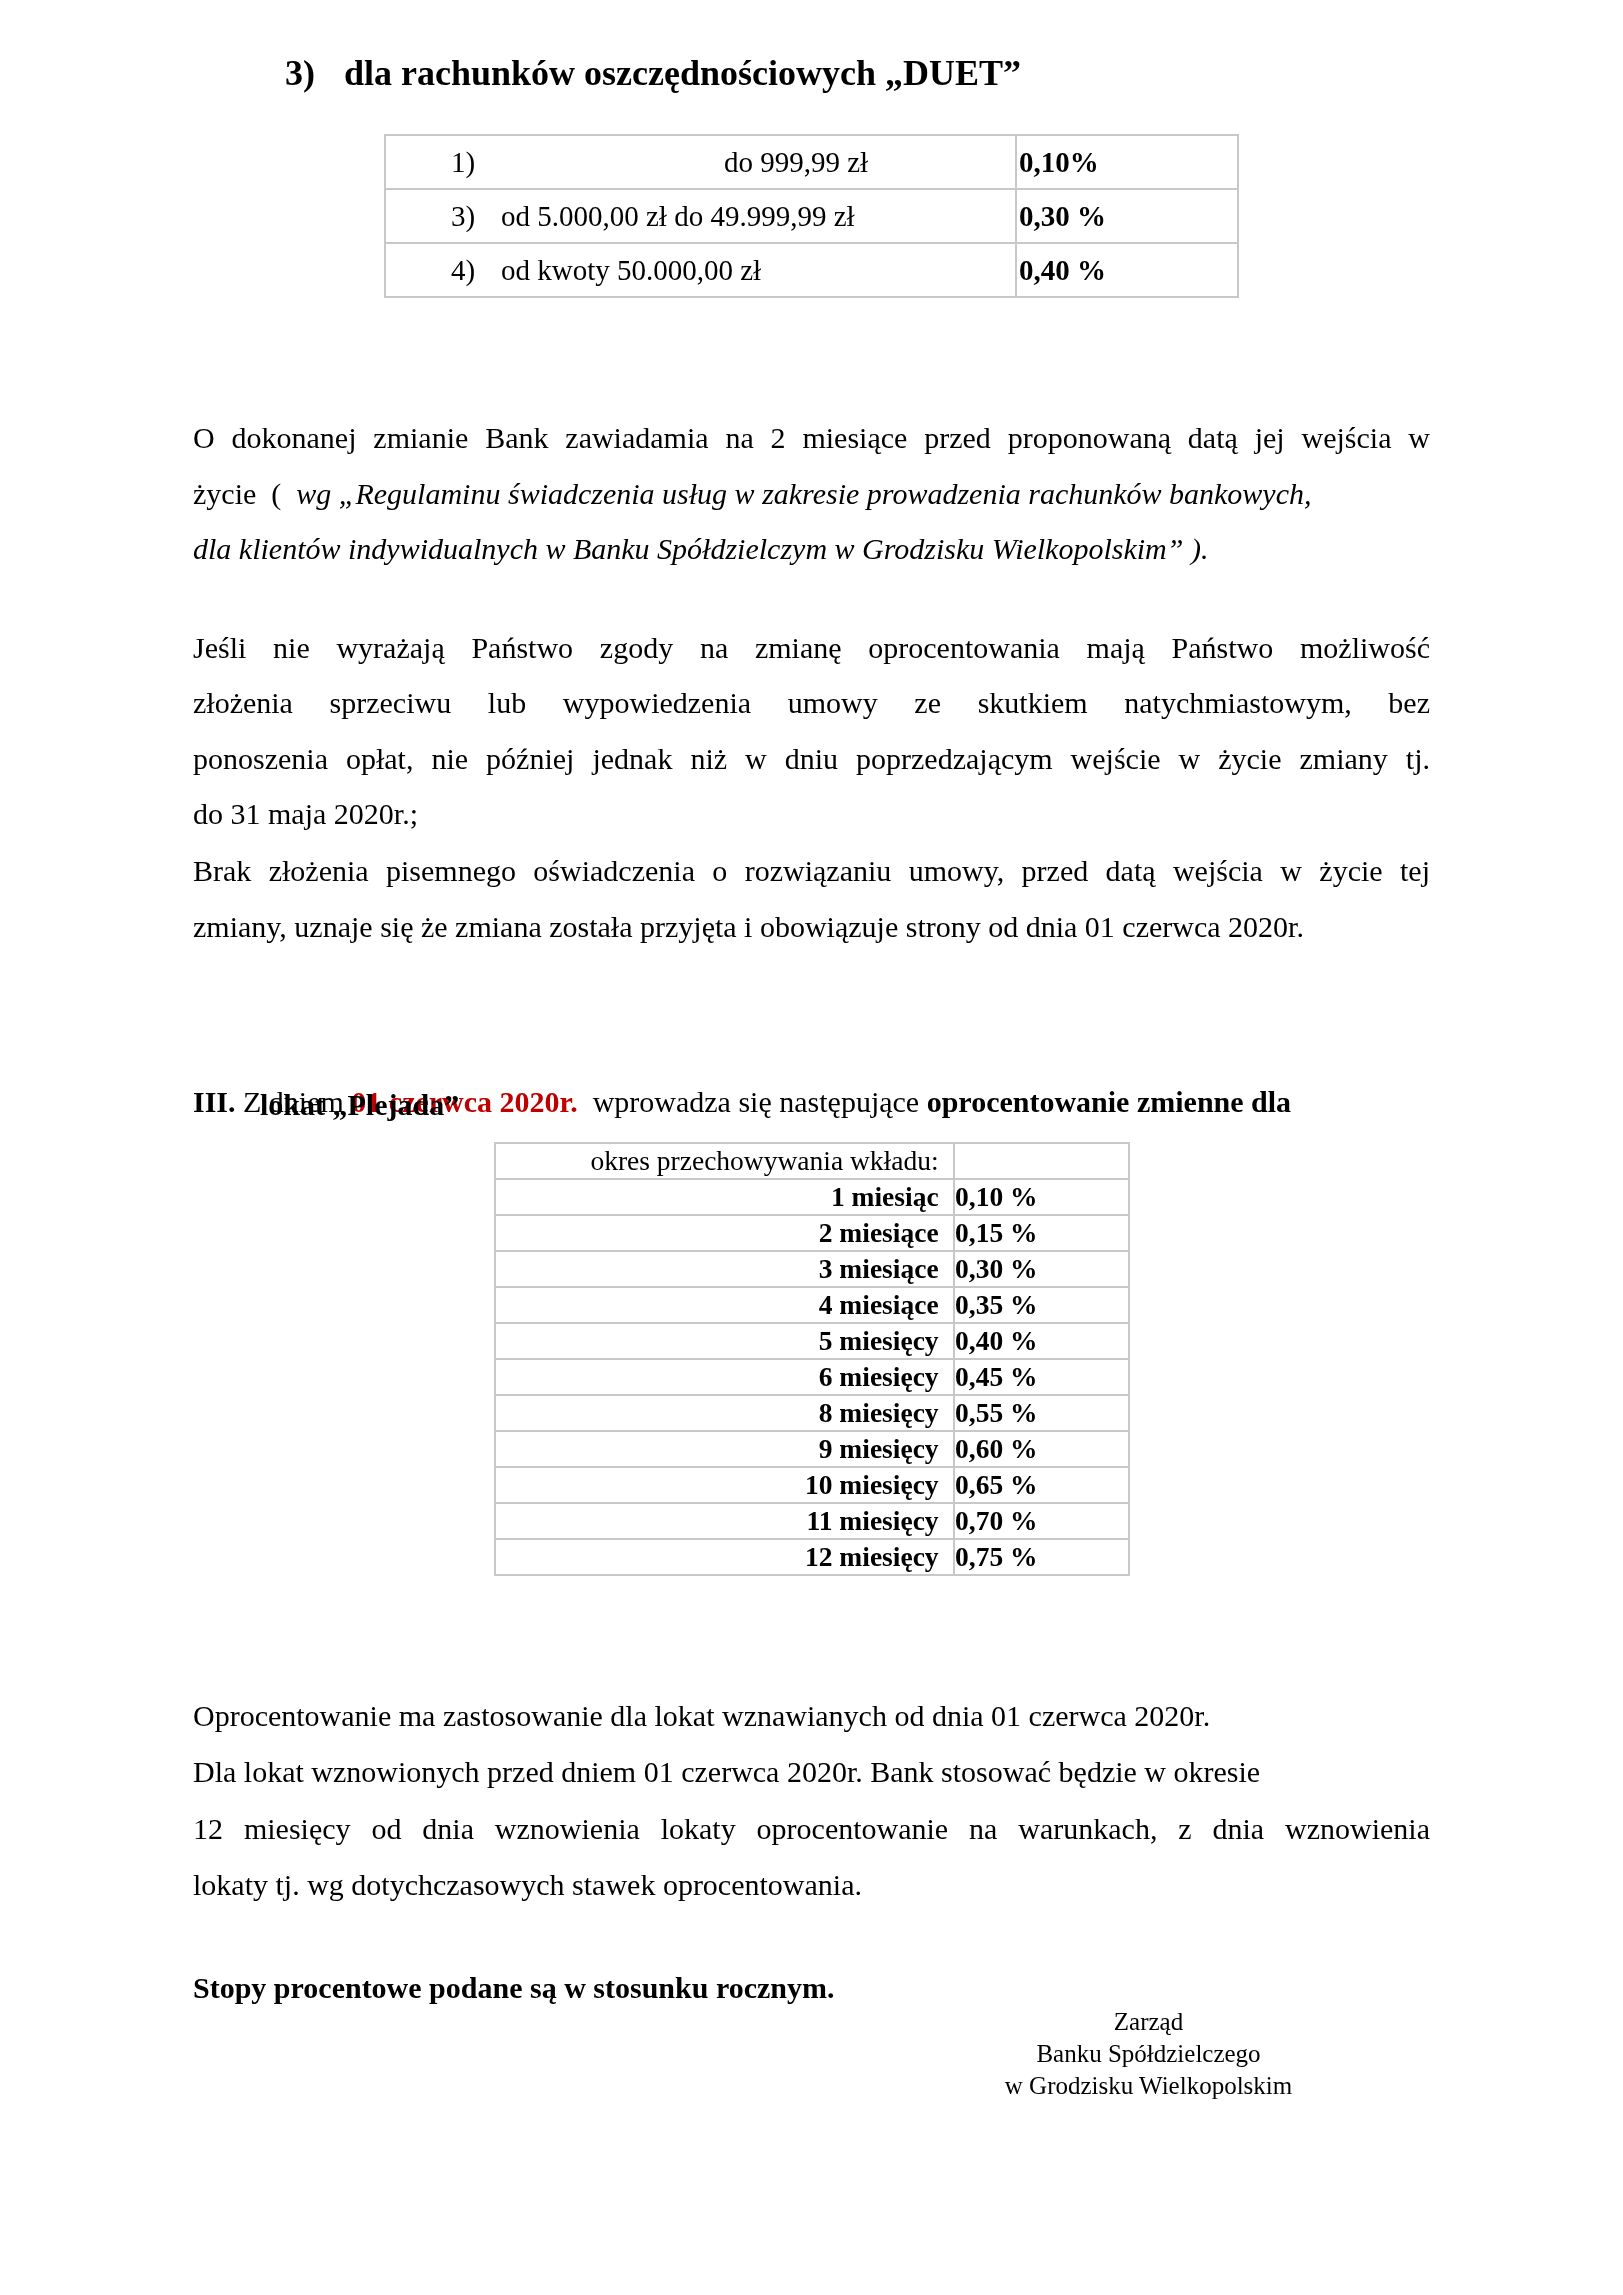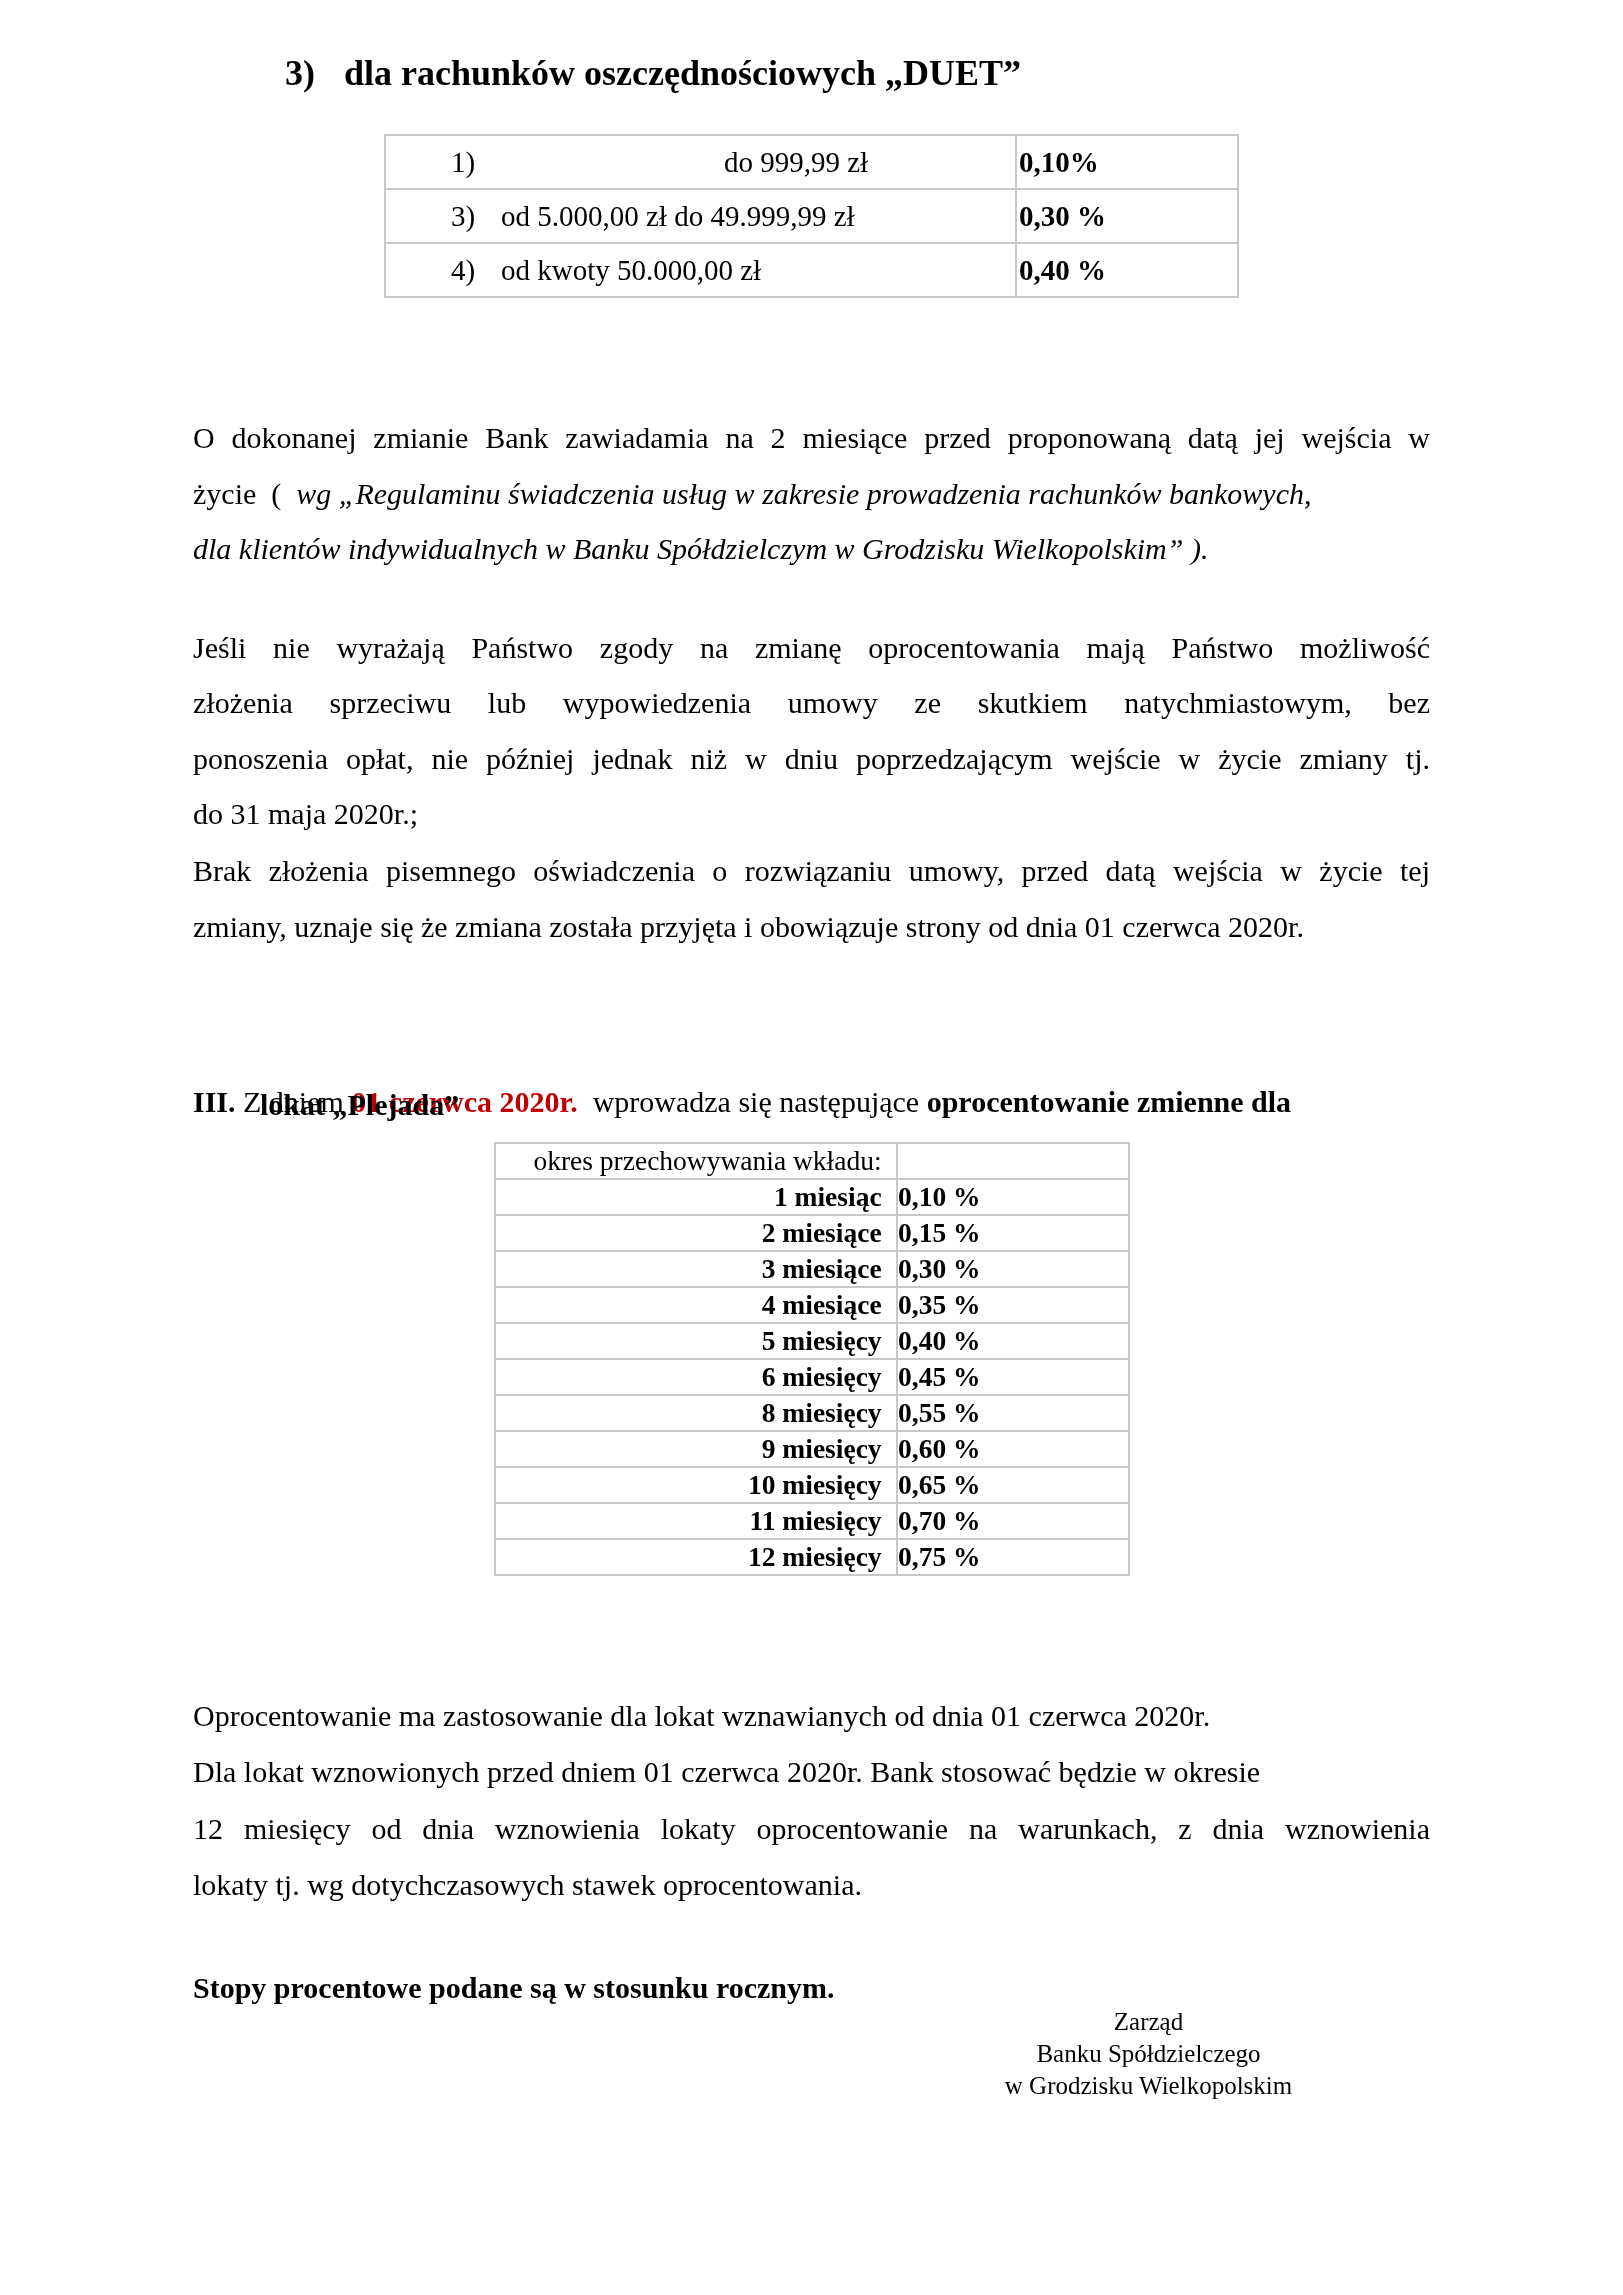--- a/index.html
+++ b/index.html
@@ -27,21 +27,21 @@
   #duet .first-amount { position: absolute; left: 338px; top: 50%; transform: translateY(-50%); }
 
   
   .jline { position: absolute; left: 193px; width: 1237px; font-size: 30px;
            text-align: justify; text-align-last: justify; white-space: nowrap; margin-top: 12px; }
   .jline.left { text-align: left; text-align-last: left; }
 
   
   #plejada { left: 494px; top: 1142px; width: 636px; }
   #plejada td { height: 34px; font-size: 27.5px; line-height: 1; }
-  #plejada td.period { width: 402px; text-align: right; padding-right: 14.4px; box-sizing: border-box; font-weight: bold; margin-left: 8px; }
+  #plejada td.period { width: 459px; text-align: right; padding-right: 14.4px; box-sizing: border-box; font-weight: bold; margin-left: 8px; }
   #plejada td.period.header { font-weight: normal; }
   #plejada td.prate { text-align: left; font-weight: bold; }
 
   
   .sig { position: absolute; left: 952px; width: 393px; text-align: center; font-size: 25px; }
 </style>
 </head>
 <body>
 
 <div id="heading" class="abs">

